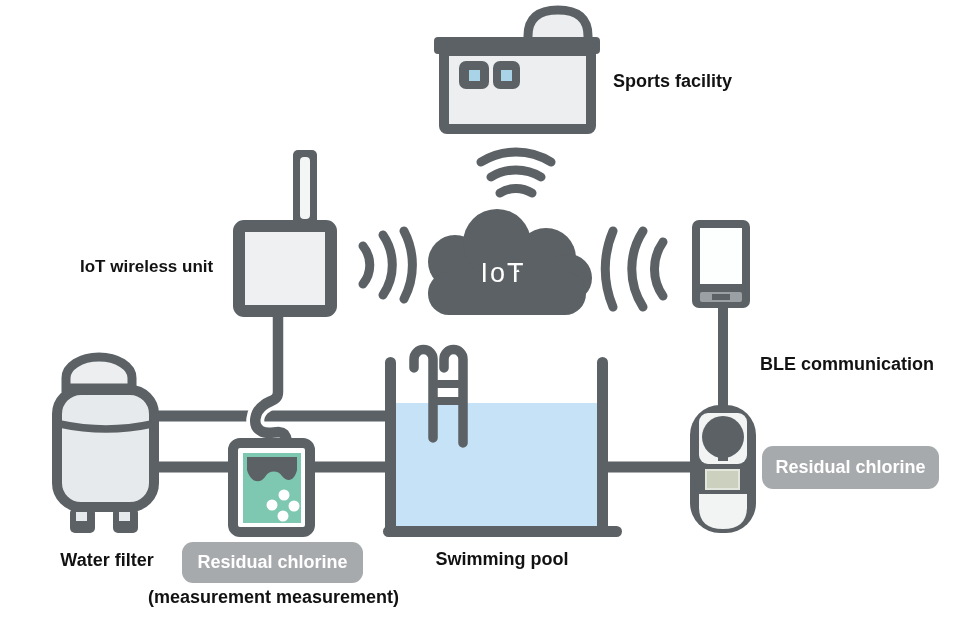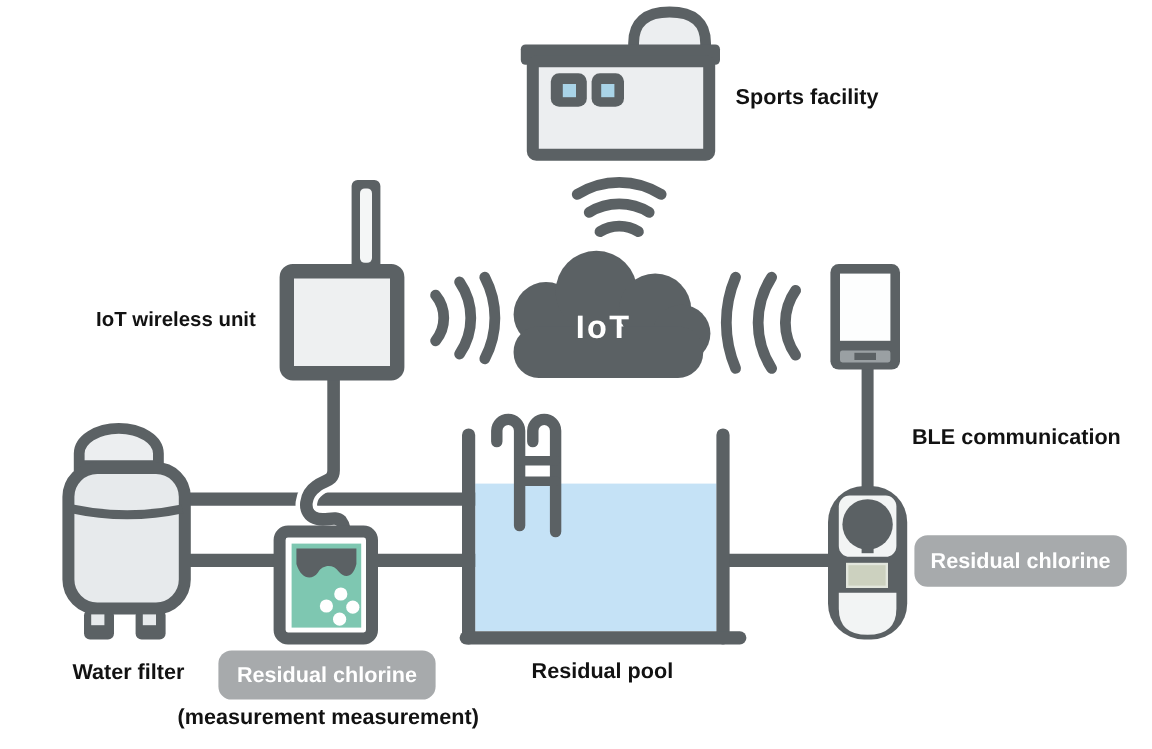--- a/index.html
+++ b/index.html
@@ -30,21 +30,21 @@
     align-items:center;
     justify-content:center;
     white-space:nowrap;
   }
   .cloud-label{
     position:absolute;
     left:451px;top:258px;width:104px;
     text-align:center;
     color:#ffffff;
     font-size:27px;
-    font-weight:bold;
+    font-weight:normal;
     letter-spacing:2px;
   }
 </style>
 </head>
 <body>
 
 <div id="stage">
 
   <svg id="diagram-svg" width="960" height="624" viewBox="0 0 960 624">
 
@@ -157,21 +157,21 @@
   <div class="lbl" style="left:613px;top:71px;font-size:18px;">Sports facility</div>
 
   <div class="lbl" style="left:80px;top:257px;">IoT wireless unit</div>
 
   <div class="cloud-label">IoT</div>
 
   <div class="lbl" style="left:760px;top:354px;font-size:18px;">BLE communication</div>
 
   <div class="lbl center" style="left:32px;top:550px;width:150px;font-size:18px;">Water filter</div>
 
-  <div class="lbl center" style="left:416px;top:549px;width:172px;font-size:18px;">Residual pool</div>
+  <div class="lbl center" style="left:416px;top:549px;width:172px;font-size:18px;">Swimming pool</div>
 
 
   <div class="badge" style="left:182px;top:542px;width:181px;height:41px;">Residual chlorine</div>
 
   <div class="lbl center" style="left:148px;top:587px;width:242px;font-size:18px;">(measurement measurement)</div>
 
   <div class="badge" style="left:762px;top:446px;width:177px;height:43px;">Residual chlorine</div>
 
 </div>
 

